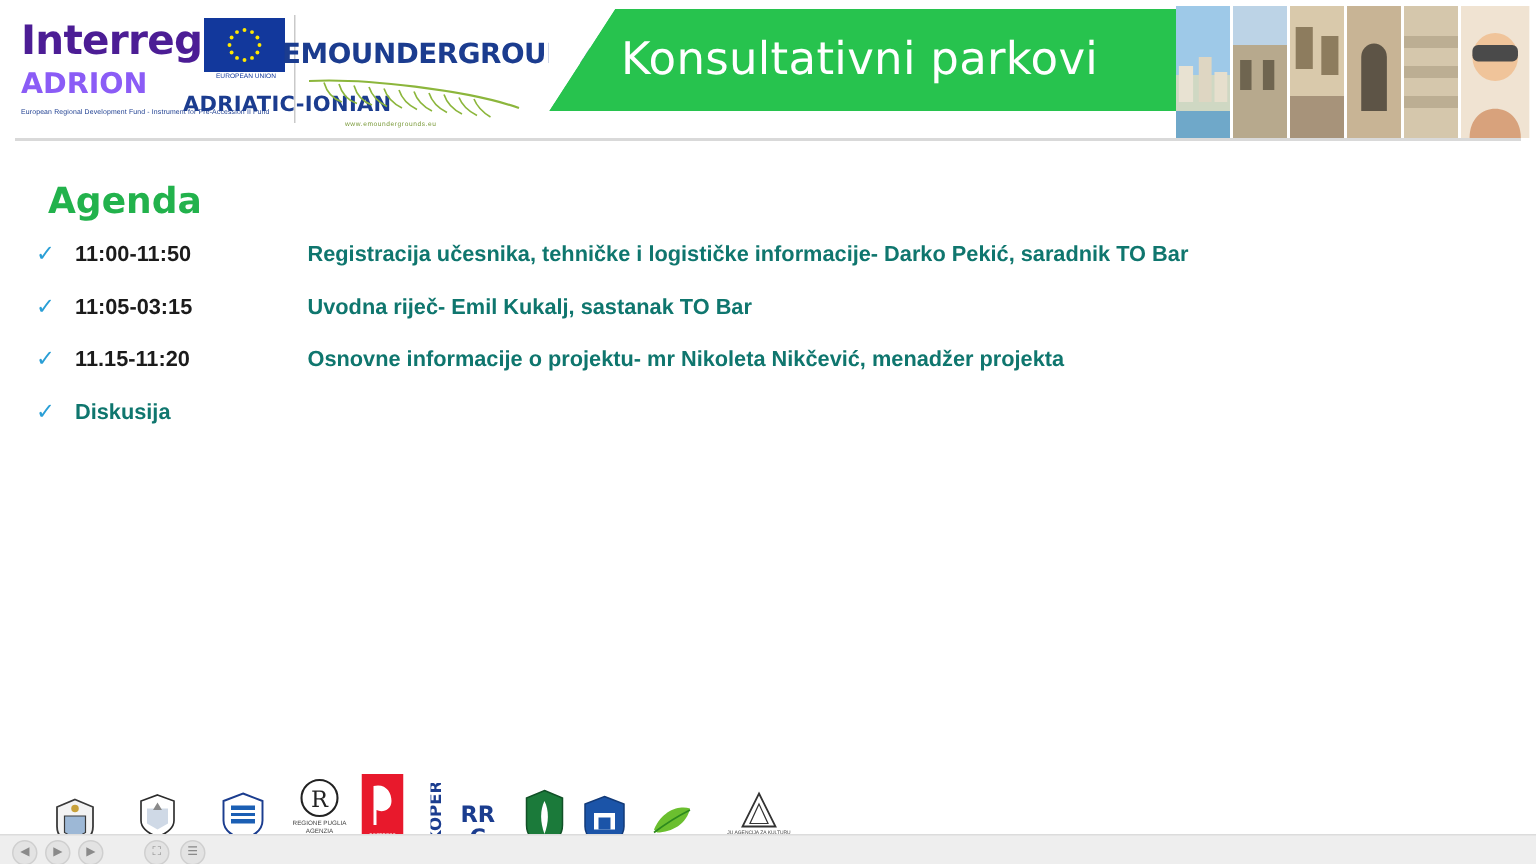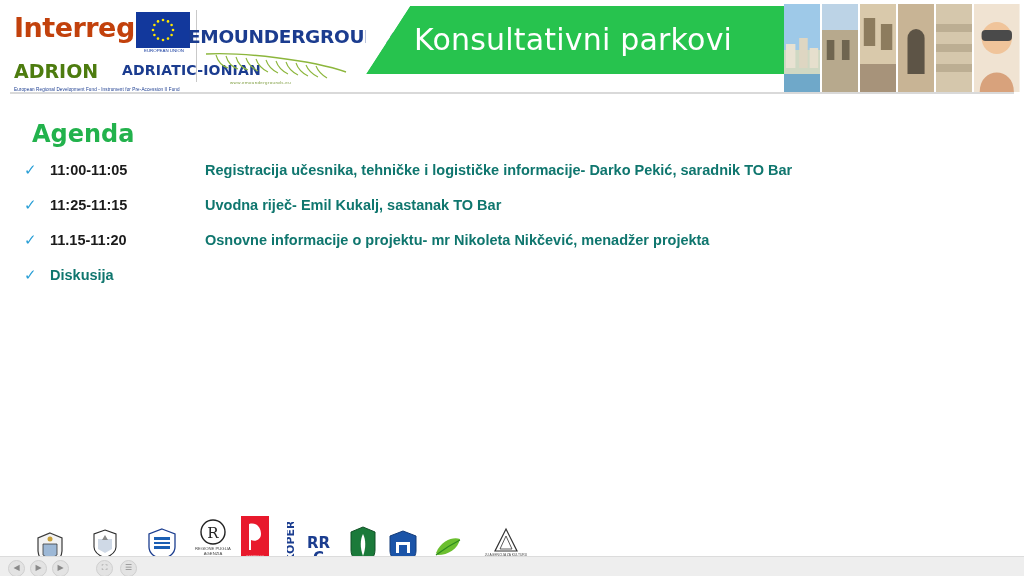--- a/index.html
+++ b/index.html
@@ -44,30 +44,30 @@
     left: 14px;
     top: 14px;
     width: 176px;
     height: 68px;
   }
   .interreg-word {
     font-family: "DejaVu Sans", sans-serif;
     font-weight: bold;
     font-size: 27px;
     letter-spacing: -0.5px;
-    color: #c2410c;
+    color: #4c1d95;
     line-height: 1;
   }
   .interreg-adrion {
     font-family: "DejaVu Sans", sans-serif;
     font-weight: bold;
     font-size: 19px;
-    color: #4d7c0f;
+    color: #8b5cf6;
     line-height: 1;
-    margin-top: 21px;
+    margin-top: 6px;
   }
   .interreg-fine {
     font-size: 4.6px;
     color: #1b3c8f;
     margin-top: 6px;
     line-height: 1.25;
     letter-spacing: 0.1px;
   }
   .eu-flag {
     position: absolute;
@@ -401,26 +401,26 @@
     </div>
 
     <div class="header-rule"></div>
   </div>
 
   <div class="agenda-title">Agenda</div>
 
   <div class="agenda-list">
     <div class="agenda-row">
       <span class="tick">✓</span>
-      <span class="a-time">11:00-11:05</span>
+      <span class="a-time">11:00-11:50</span>
       <span class="a-text">Registracija učesnika, tehničke i logističke informacije-  Darko Pekić, saradnik TO Bar</span>
     </div>
     <div class="agenda-row">
       <span class="tick">✓</span>
-      <span class="a-time">11:25-11:15</span>
+      <span class="a-time">11:05-03:15</span>
       <span class="a-text">Uvodna riječ- Emil Kukalj, sastanak TO Bar</span>
     </div>
     <div class="agenda-row">
       <span class="tick">✓</span>
       <span class="a-time">11.15-11:20</span>
       <span class="a-text">Osnovne informacije o projektu- mr Nikoleta Nikčević, menadžer projekta</span>
     </div>
     <div class="agenda-row">
       <span class="tick">✓</span>
       <span class="a-text"> Diskusija</span>

